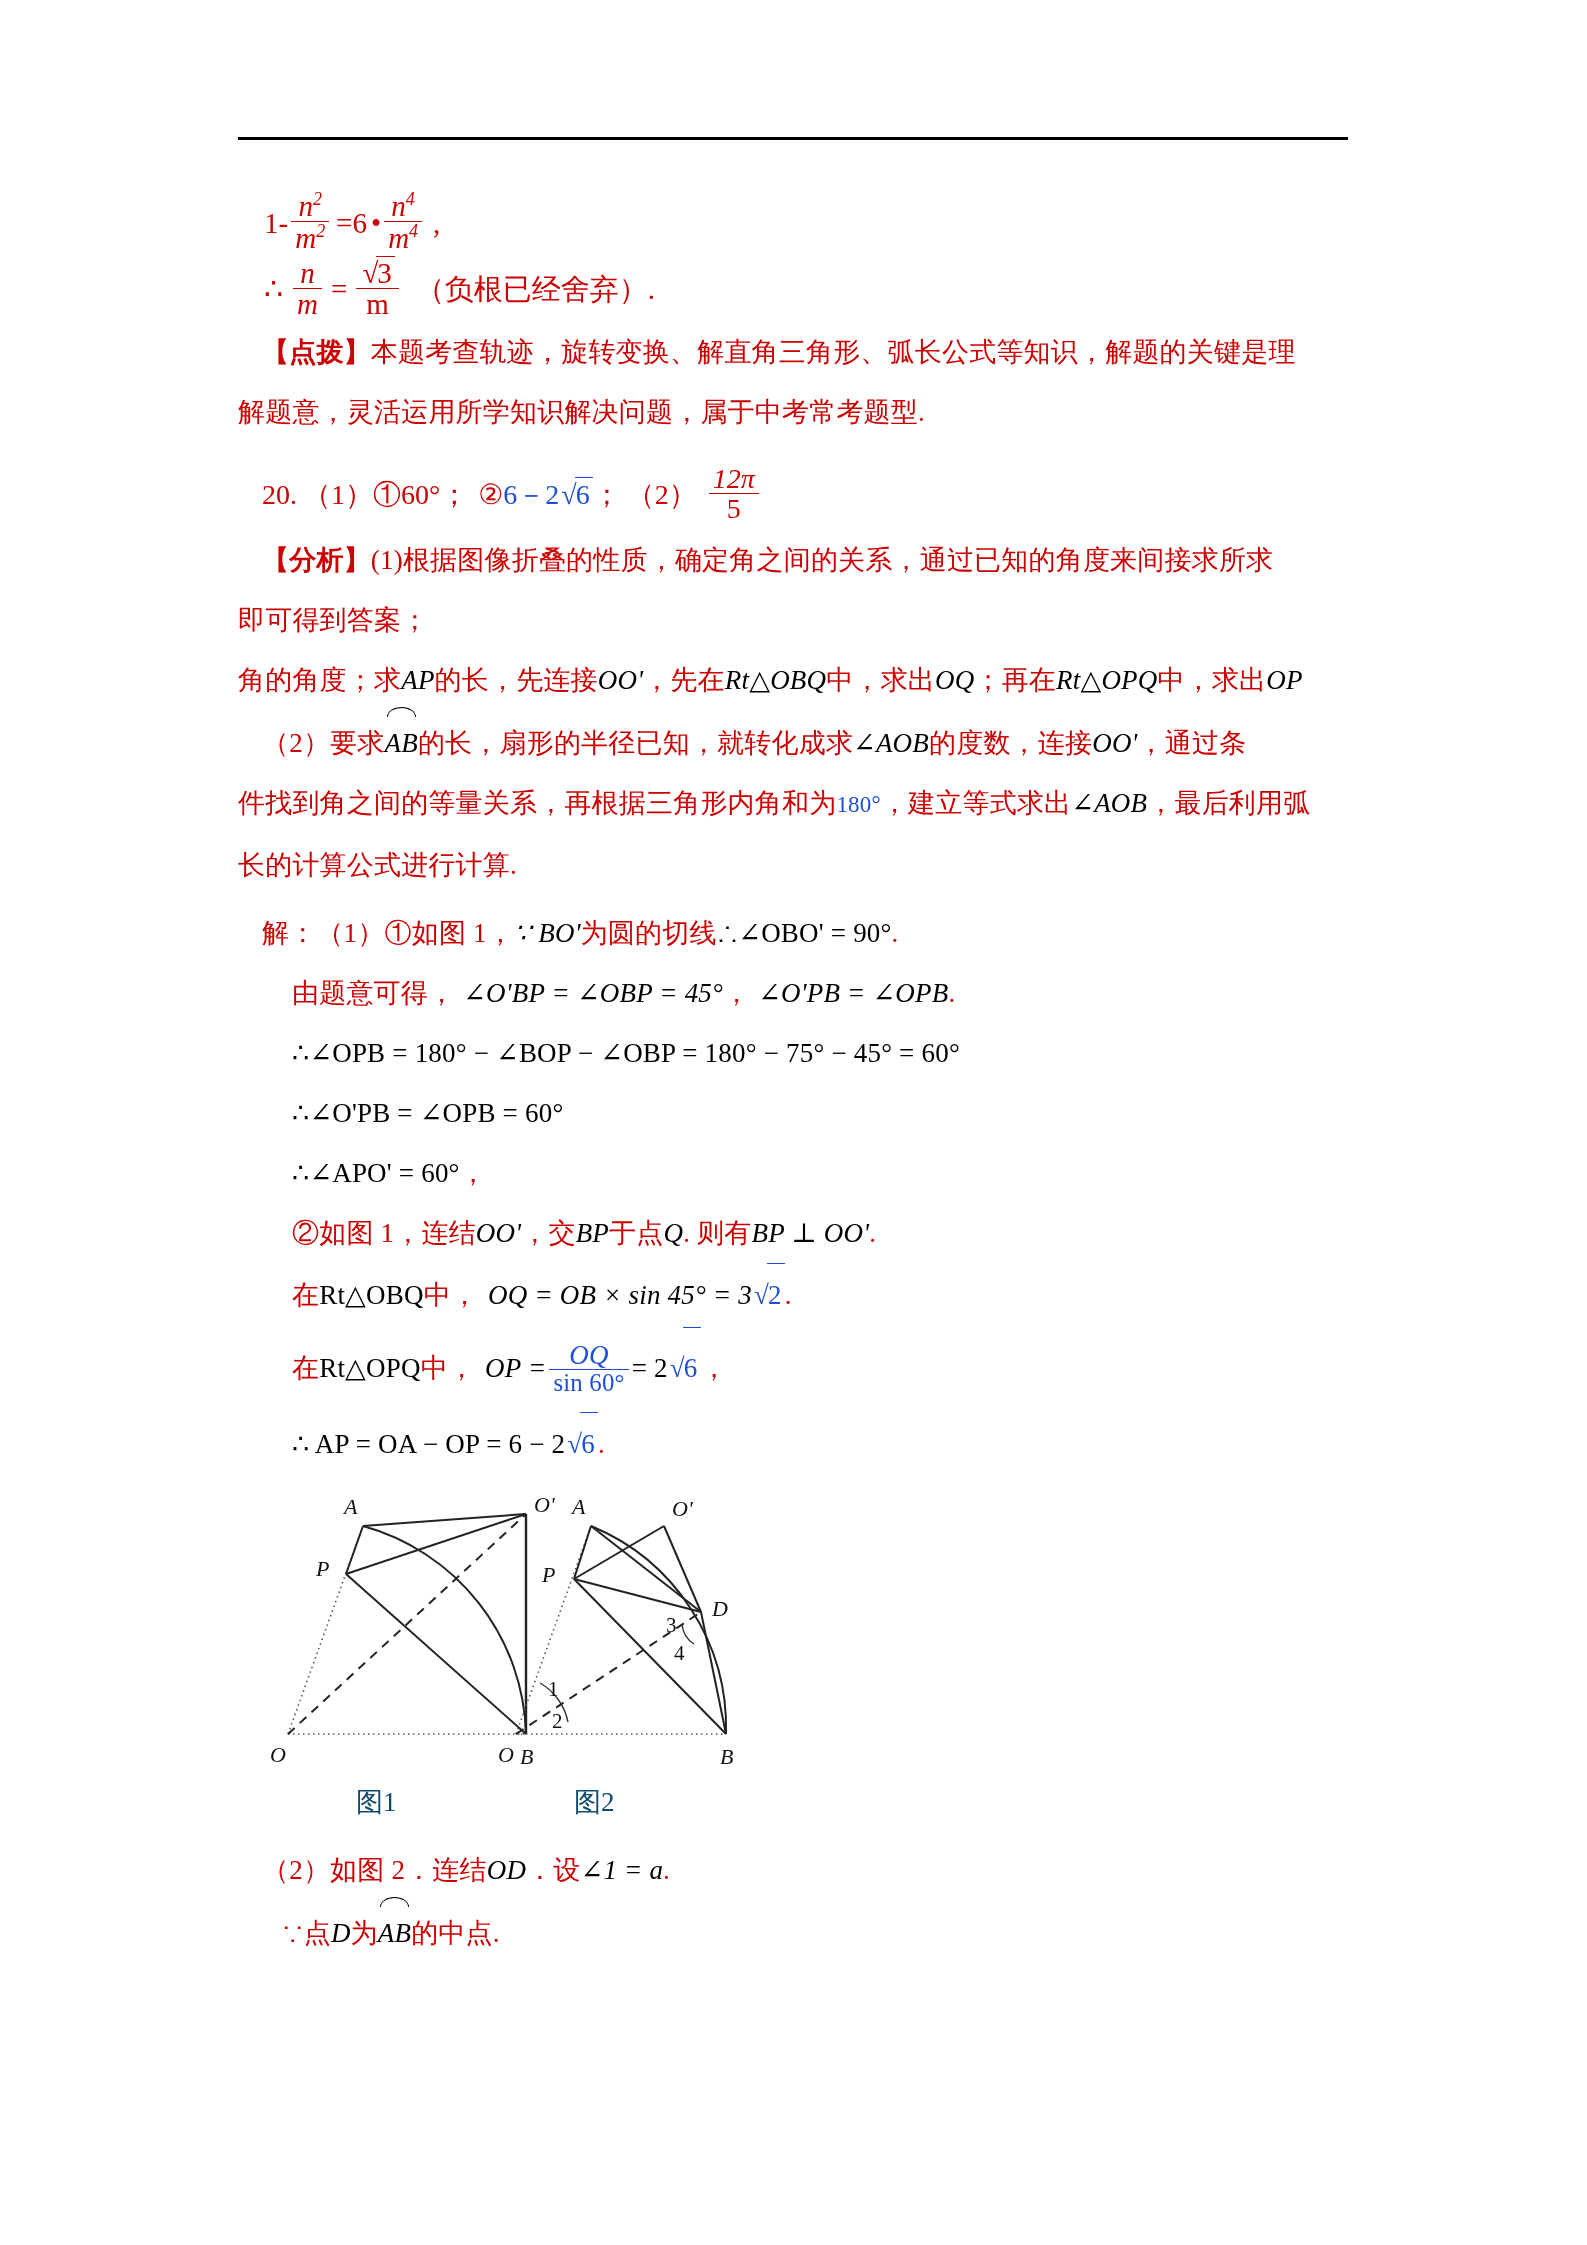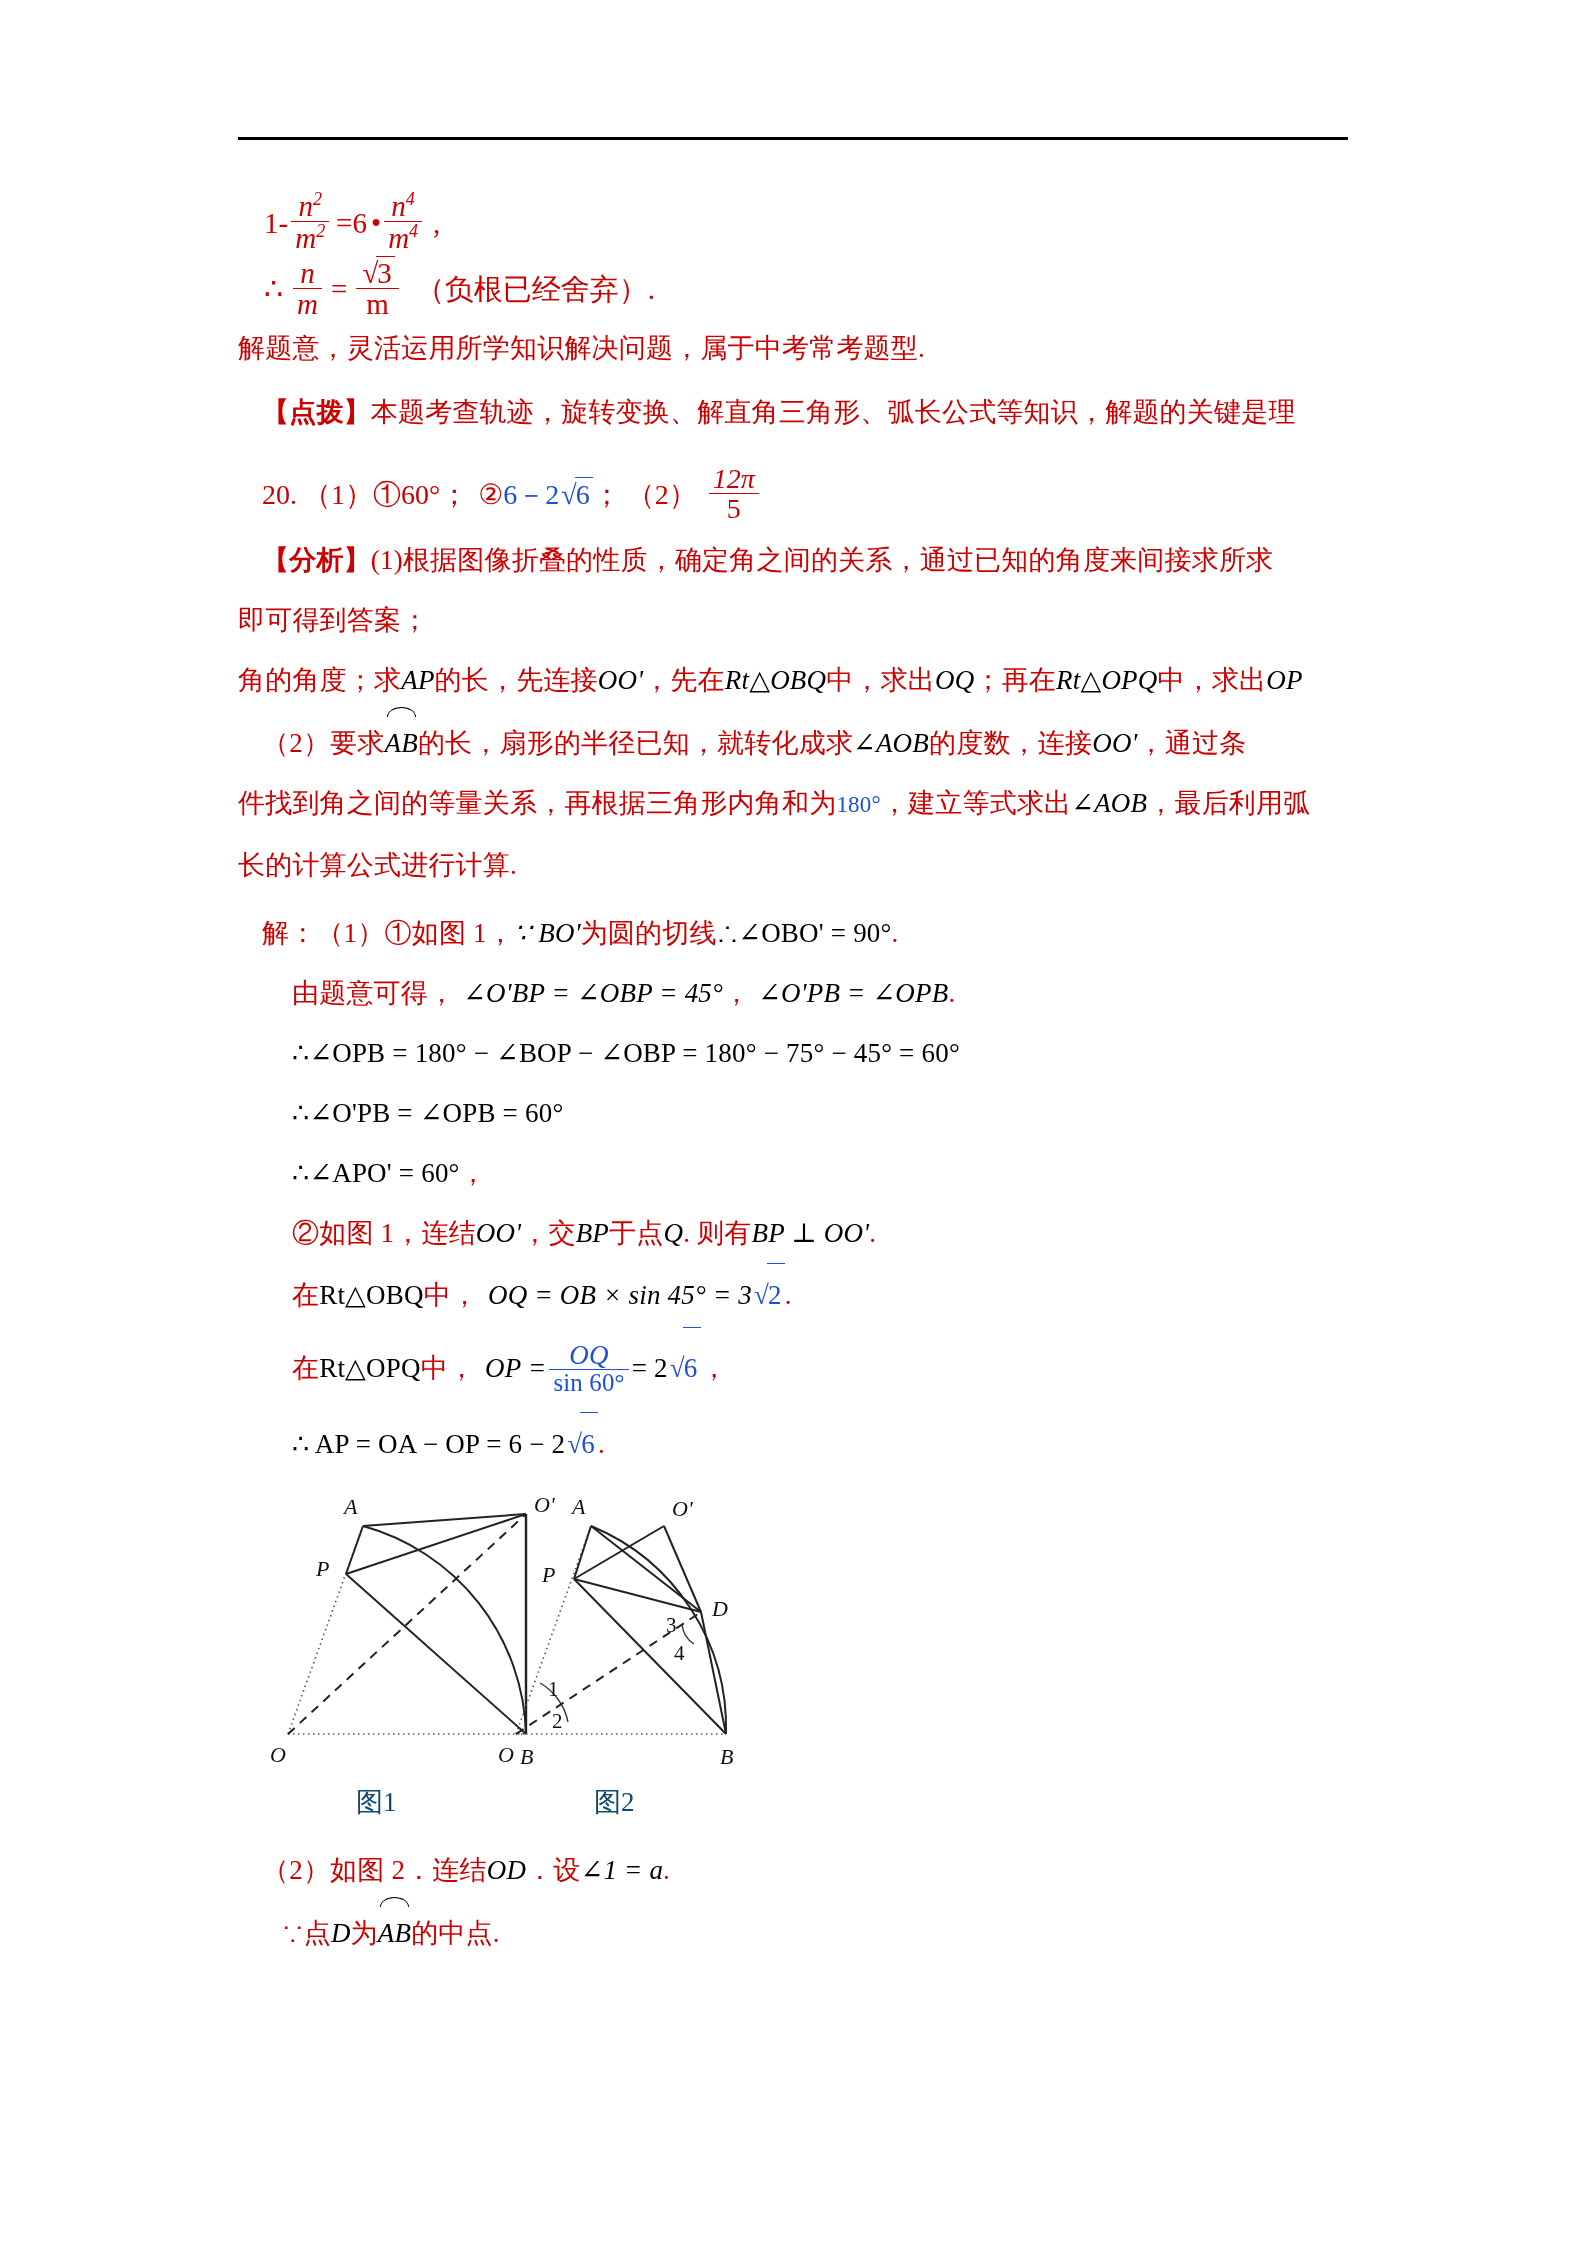--- a/index.html
+++ b/index.html
@@ -103,21 +103,21 @@
     height: 44px;
     color: #333;
     font-size: 27px;
   }
   .figcap {
     position: absolute;
     color: #0c4a6e;
     font-family: "Liberation Serif", serif;
   }
   .fig1cap { left: 118px; }
-  .fig2cap { left: 356px; }
+  .fig2cap { left: 336px; }
   .small { font-size: 23px; }
 </style>
 </head>
 <body>
 
 <div class="page">
 
   <div class="header-rule"></div>
 
   <div class="content">
@@ -127,25 +127,25 @@
         <span class="red upr">1-</span><span class="frac red"><span class="num"><span class="it">n</span><span class="sup upr">2</span></span><span class="den"><span class="it">m</span><span class="sup upr">2</span></span></span><span class="red upr" style="margin:0 4px;">=6</span><span class="red upr">•</span><span class="frac red"><span class="num"><span class="it">n</span><span class="sup upr">4</span></span><span class="den"><span class="it">m</span><span class="sup upr">4</span></span></span><span class="red upr" style="margin-left:8px;">,</span>
       </span>
     </div>
 
     <div class="row" style="height:78px; padding-left:26px;">
       <span class="red" style="font-size:29px;">
         <span class="upr" style="font-size:30px;">∴</span><span class="frac" style="margin-left:10px;"><span class="num it">n</span><span class="den it">m</span></span><span class="upr" style="margin:0 6px;">=</span><span class="frac"><span class="num"><span class="rad"><span class="sym">√</span><span class="body upr">3</span></span></span><span class="den upr">m</span></span><span class="upr" style="margin-left:14px;">（负根已经舍弃）.</span>
       </span>
     </div>
 
+    <div class="para" style="padding-left:24px; margin-top:4px;">
+      <span style="font-weight:bold;">【点拨】</span><span>本题考查轨迹，旋转变换、解直角三角形、弧长公式等知识，解题的关键是理</span>
+    </div>
     <div class="para" style="padding-left:0px;">
       <span>解题意，灵活运用所学知识解决问题，属于中考常考题型.</span>
-    </div>
-    <div class="para" style="padding-left:24px; margin-top:4px;">
-      <span style="font-weight:bold;">【点拨】</span><span>本题考查轨迹，旋转变换、解直角三角形、弧长公式等知识，解题的关键是理</span>
     </div>
 
     <div class="row" style="height:76px; padding-left:24px; padding-top:6px;">
       <span style="font-size:28px;">
         <span>20.</span><span style="margin-left:6px;">（1）</span><span>①60°；</span><span style="margin-left:10px;">②</span><span class="blk">6－2</span><span class="rad blk"><span class="sym">√</span><span class="body">6</span></span><span>；</span><span style="margin-left:6px;">（2）</span><span class="frac" style="margin-left:12px;"><span class="num it">12π</span><span class="den upr">5</span></span>
       </span>
     </div>
 
     <div class="para" style="padding-left:24px; margin-top:6px;">
       <span style="font-weight:bold;">【分析】</span><span>(1)根据图像折叠的性质，确定角之间的关系，通过已知的角度来间接求所求</span>

